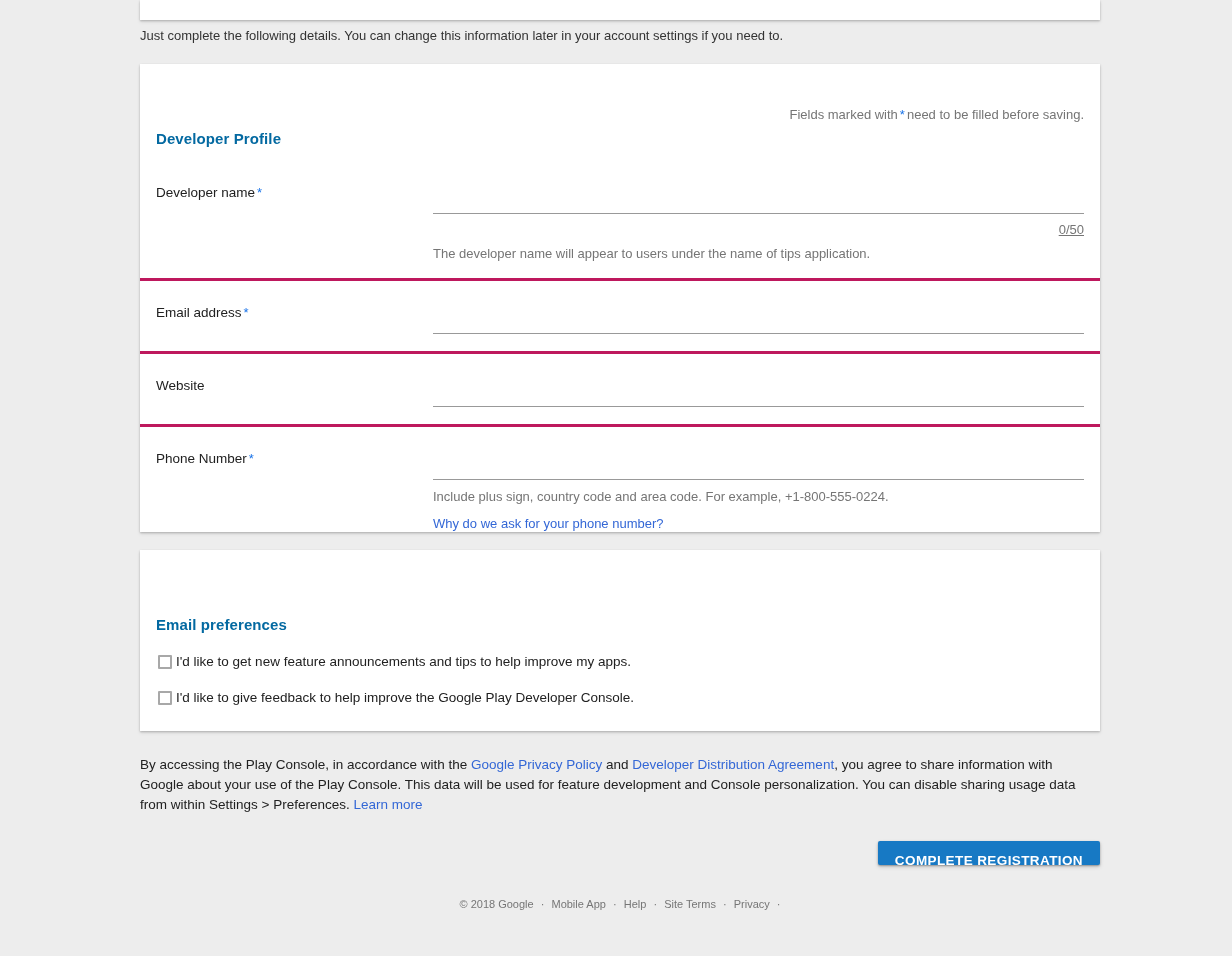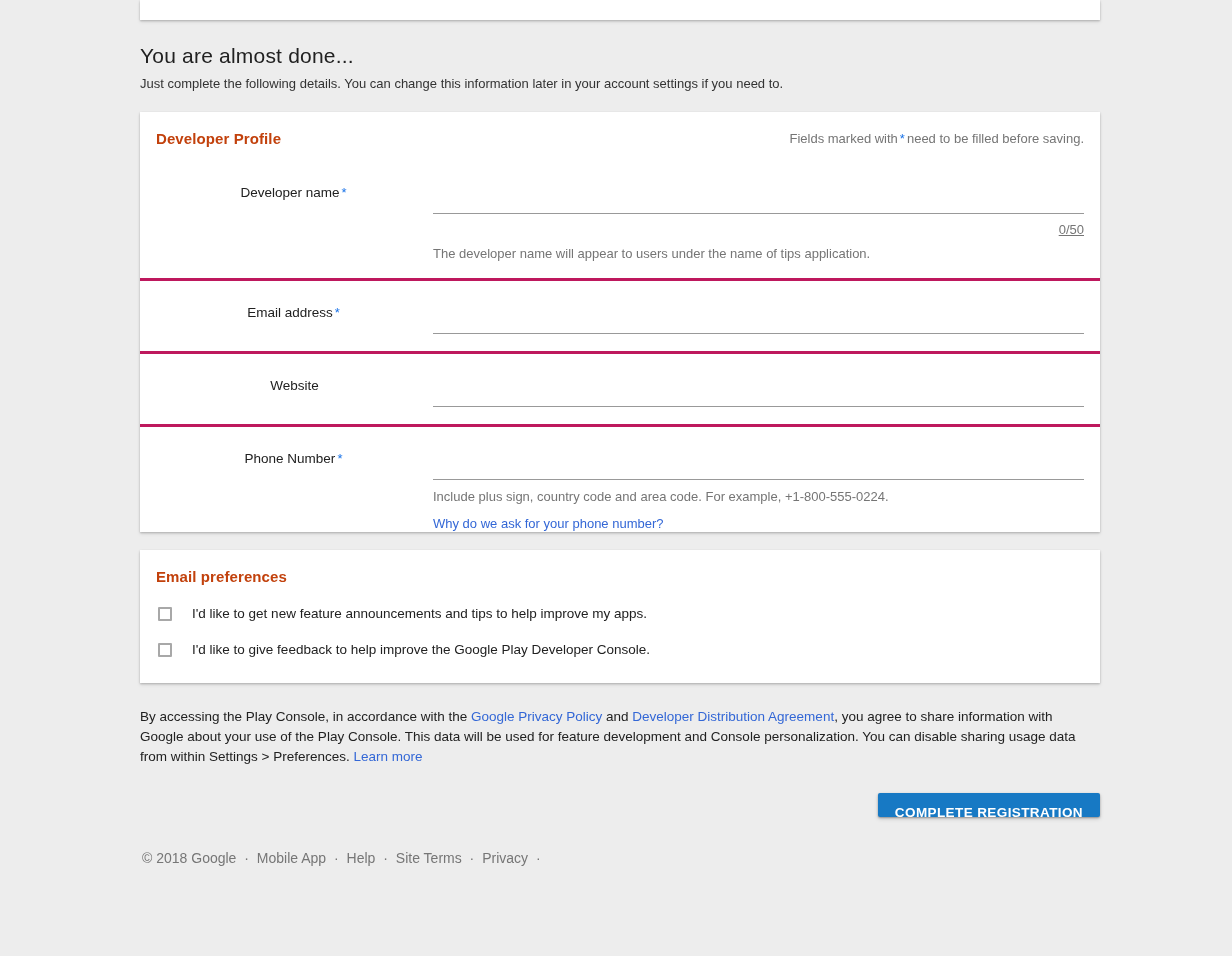--- a/index.html
+++ b/index.html
@@ -39,22 +39,23 @@
   }
   .card-header {
     display: flex;
     justify-content: space-between;
     align-items: center;
     padding: 18px 16px 14px 16px;
   }
   .card-title {
     font-size: 15px;
     font-weight: 700;
-    color: #c2410c;
+    color: #0369a1;
     letter-spacing: 0.1px;
+    margin-top: 48px;
   }
   .required-note {
     font-size: 13px;
     color: #757575;
   }
   .asterisk {
     color: #1a73e8;
     font-size: 13px;
     padding: 0 2px;
   }
@@ -62,21 +63,20 @@
     display: flex;
     padding: 0 16px;
   }
   .form-row + .form-row { border-top: 3px solid #be185d; }
   .row-label {
     width: 277px;
     flex: none;
     font-size: 13.5px;
     color: #212121;
     padding-top: 24px;
-    text-align: center;
   }
   .row-field {
     flex: 1;
     min-width: 0;
   }
   .text-input {
     display: block;
     width: 100%;
     border: none;
     border-bottom: 1px solid #999999;
@@ -131,21 +131,21 @@
     border: 2px solid #a8a8a8;
     border-radius: 1px;
     background: #ffffff;
     flex: none;
     margin-left: 2px;
     cursor: pointer;
   }
   .pref-label {
     font-size: 13.5px;
     color: #212121;
-    margin-left: 20px;
+    margin-left: 4px;
   }
   
   .legal {
     margin-top: 24px;
     font-size: 13.5px;
     line-height: 20px;
     color: #212121;
     width: 940px;
   }
   .legal .link { font-size: 13.5px; }
@@ -164,36 +164,36 @@
     padding: 12px 17px;
     font-size: 13.5px;
     font-weight: 700;
     font-family: inherit;
     letter-spacing: 0.4px;
     cursor: pointer;
     box-shadow: 0 1px 2px rgba(0,0,0,0.3), 0 2px 4px rgba(0,0,0,0.15);
   }
   
   .footer {
-    font-size: 14px;
+    text-align: center;
+    font-size: 11px;
     color: #767676;
     margin-top: 33px;
     padding-bottom: 36px;
   }
   .footer span { margin: 0 2px; }
   .footer .footer-link { cursor: pointer; }
 </style>
 </head>
 <body>
 
 <div class="container">
 
   <div class="card top-strip"></div>
 
-  <h1 class="page-heading">You are almost done...</h1>
   <p class="page-subheading">Just complete the following details. You can change this information later in your account settings if you need to.</p>
 
   <div class="card profile-card">
     <div class="card-header">
       <div class="card-title">Developer Profile</div>
       <div class="required-note"><span>Fields marked with</span><span class="asterisk">*</span><span>need to be filled before saving.</span></div>
     </div>
 
     <div class="form-row row-dev-name">
       <div class="row-label"><span>Developer name</span><span class="asterisk">*</span></div>

